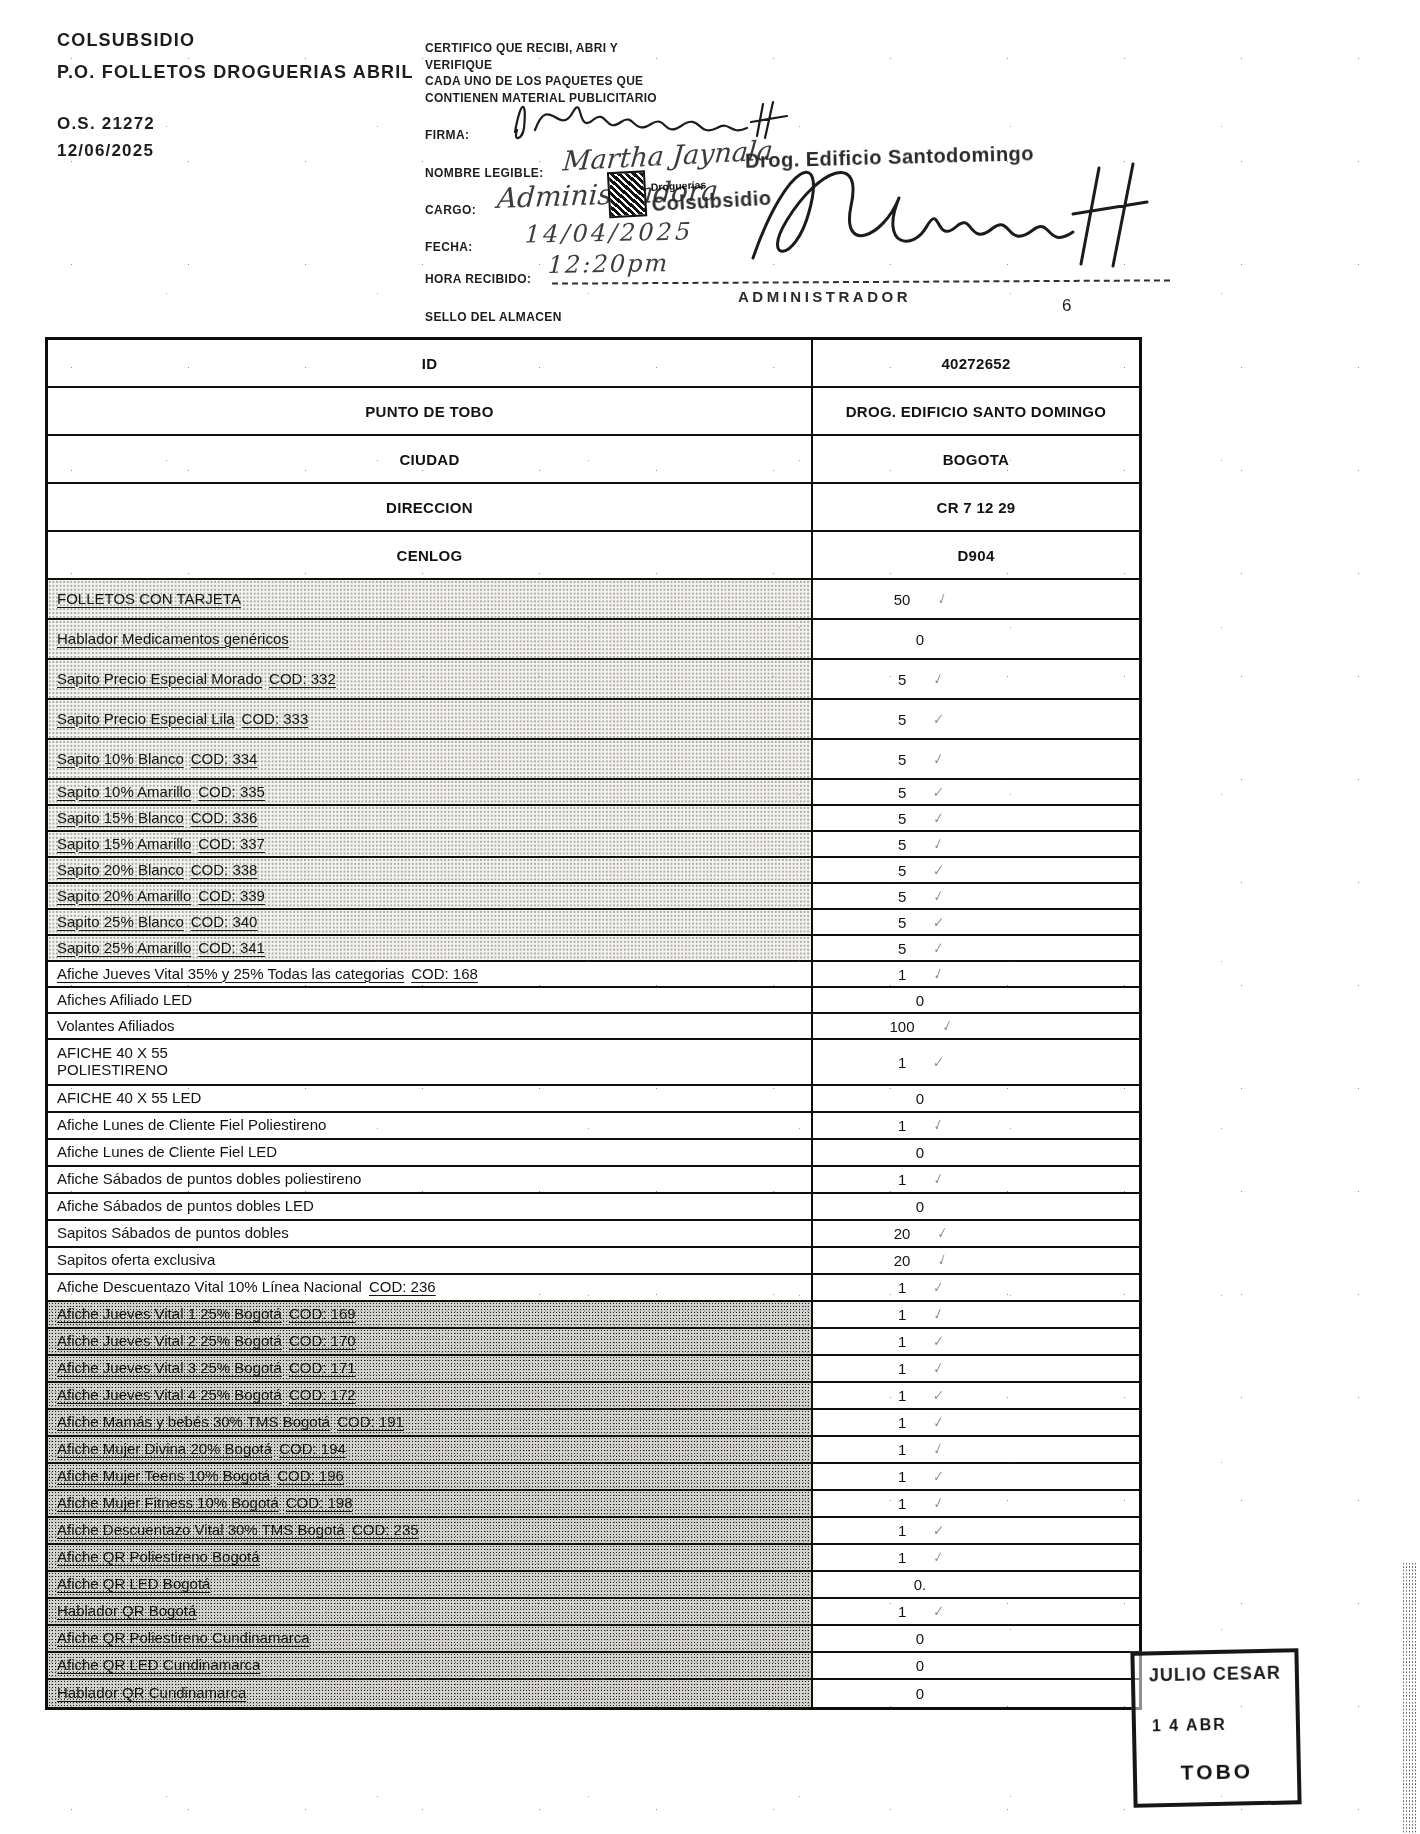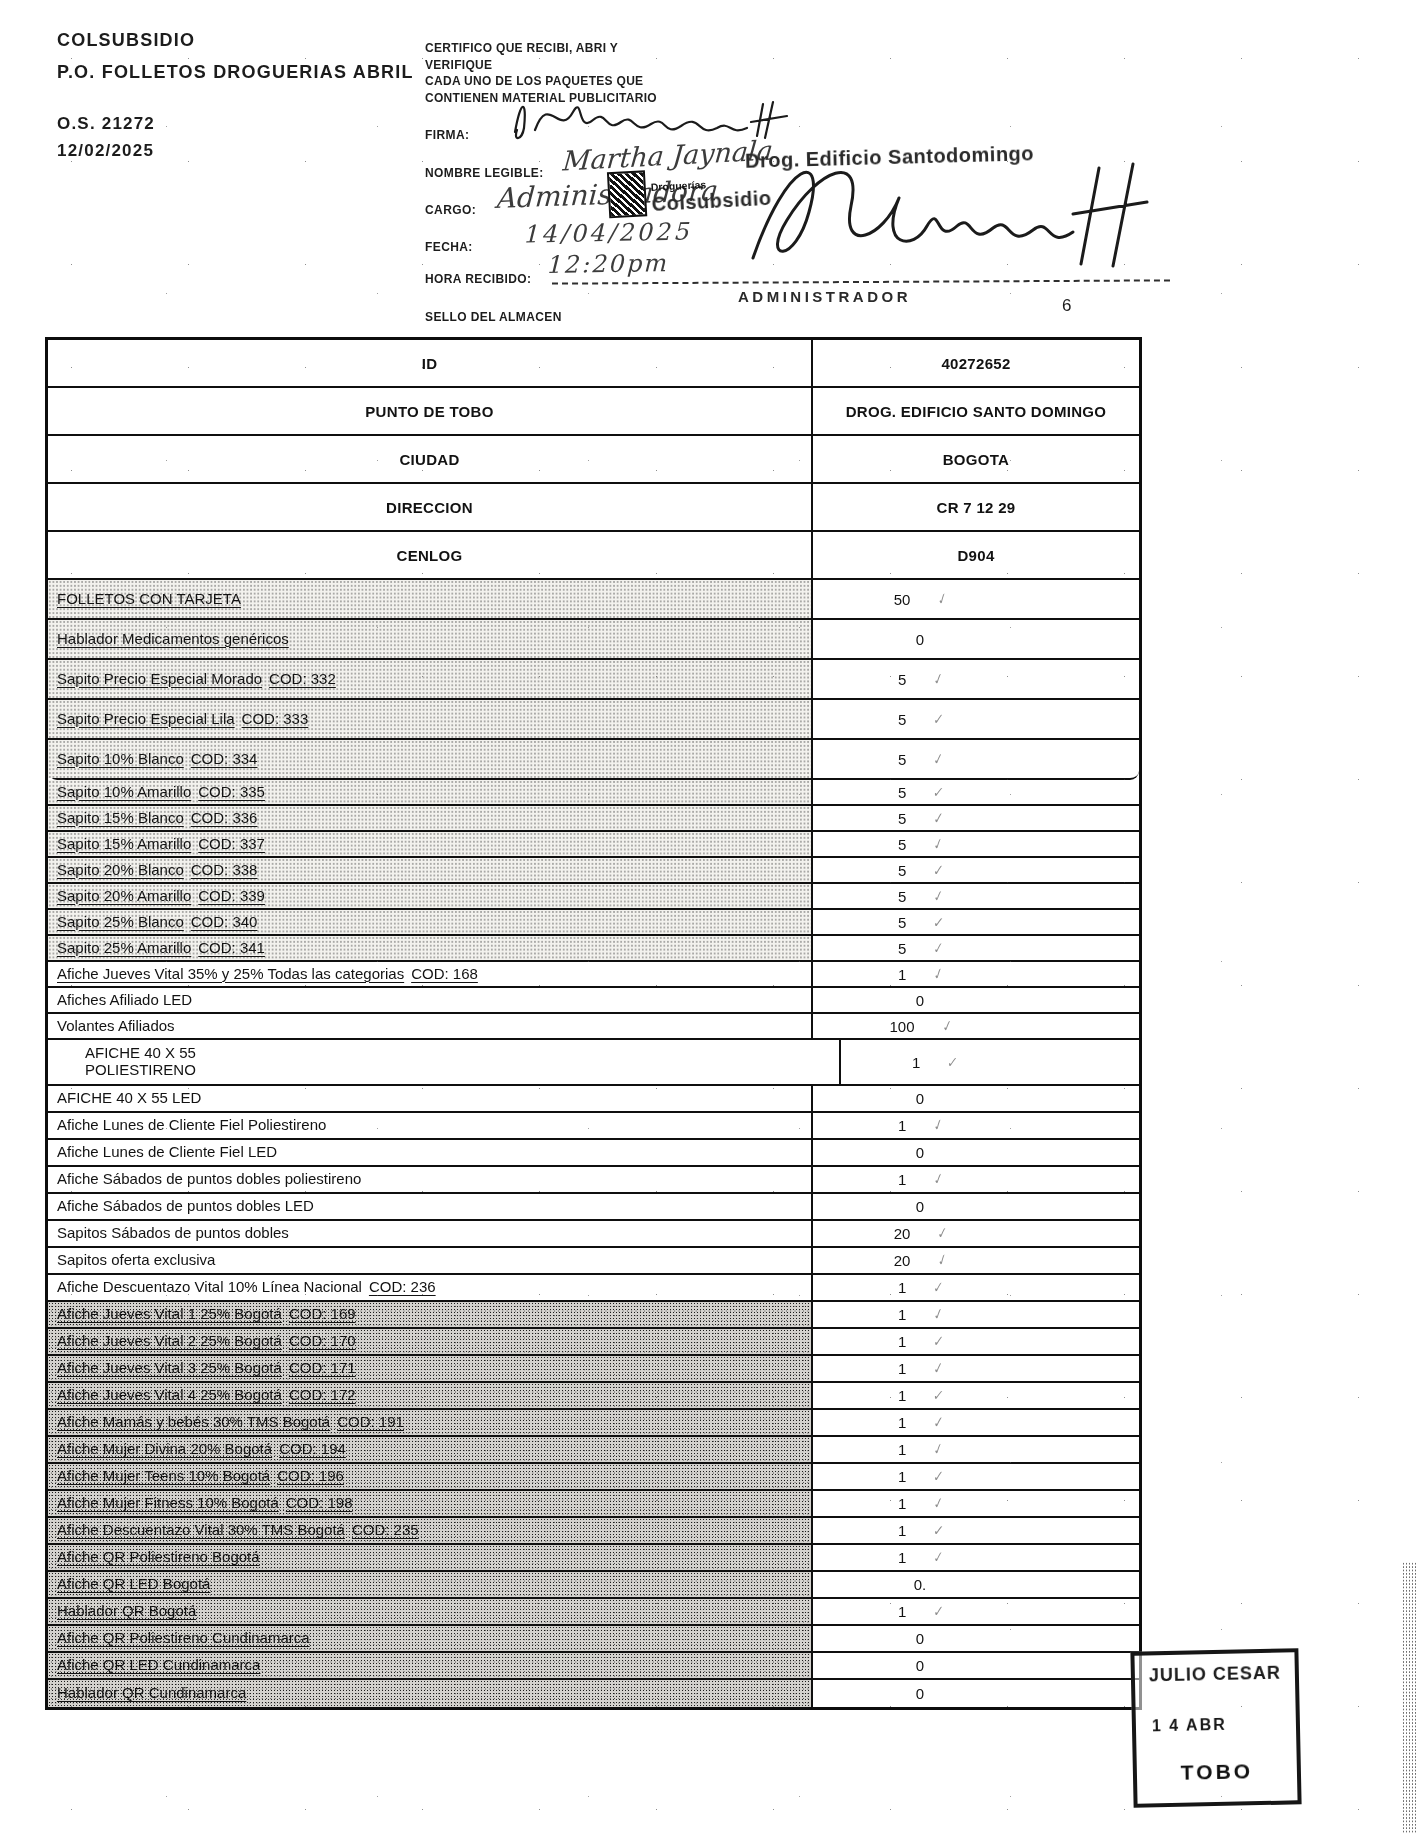--- a/index.html
+++ b/index.html
@@ -80,21 +80,21 @@
      background-image:radial-gradient(#3c3c3c .6px,transparent .78px);background-size:3px 3.4px;}
 </style>
 </head>
 <body>
 
 <div class="page">
 
   <div class="abs brand-line brand-co">COLSUBSIDIO</div>
   <div class="abs brand-line brand-title">P.O. FOLLETOS DROGUERIAS ABRIL</div>
   <div class="abs brand-line brand-os">O.S. 21272</div>
-  <div class="abs brand-line brand-date">12/02/2025</div>
+  <div class="abs brand-line brand-date">12/06/2025</div>
 
   <div class="abs cert">
       <div>CERTIFICO QUE RECIBI, ABRI Y</div>
       <div>VERIFIQUE</div>
       <div>CADA  UNO DE LOS PAQUETES QUE</div>
       <div>CONTIENEN MATERIAL PUBLICITARIO</div>
     </div>
 
   <div class="abs flabel" style="top:128px">FIRMA:</div>
   <div class="abs flabel" style="top:166px">NOMBRE LEGIBLE:</div>
@@ -177,21 +177,21 @@
       <div class="t-row item" style="height: 40px;">
         <div class="t-label item-l shade-light">
           <span class="u">Sapito Precio Especial Lila</span>
           <span class="cod u">COD: 333</span>
         </div>
         <div class="t-value item-v">
           <span class="qty">5</span>
           <span class="chk" style="transform: rotate(-11deg);">✓</span>
         </div>
       </div>
-      <div class="t-row item" style="height: 40px; border-radius: 9px;">
+      <div class="t-row item" style="height: 40px;">
         <div class="t-label item-l shade-light">
           <span class="u">Sapito 10% Blanco</span>
           <span class="cod u">COD: 334</span>
         </div>
         <div class="t-value item-v">
           <span class="qty">5</span>
           <span class="chk" style="transform: rotate(-20deg);">✓</span>
         </div>
       </div>
       <div class="t-row item" style="height: 26px;">
@@ -284,21 +284,21 @@
       </div>
       <div class="t-row item" style="height: 26px;">
         <div class="t-label item-l">
           <span>Volantes Afiliados</span>
         </div>
         <div class="t-value item-v">
           <span class="qty">100</span>
           <span class="chk" style="transform: rotate(-22deg);">✓</span>
         </div>
       </div>
-      <div class="t-row item" style="height: 46px; padding-left: 28px;">
+      <div class="t-row item" style="height: 46px;">
         <div class="t-label item-l">
           <span>AFICHE 40 X 55
 POLIESTIRENO</span>
         </div>
         <div class="t-value item-v">
           <span class="qty">1</span>
           <span class="chk" style="transform: rotate(-9deg);">✓</span>
         </div>
       </div>
       <div class="t-row item" style="height: 27px;">

